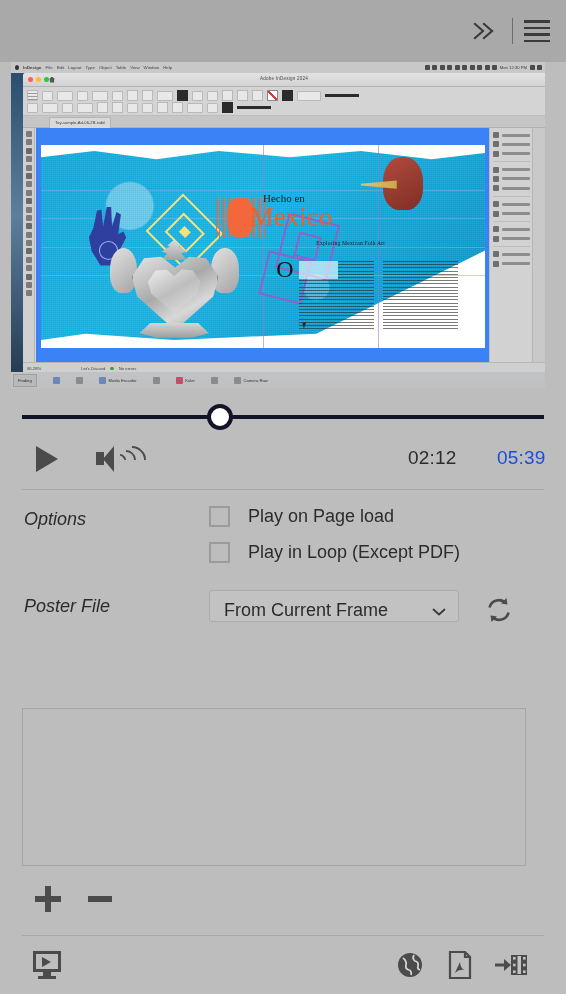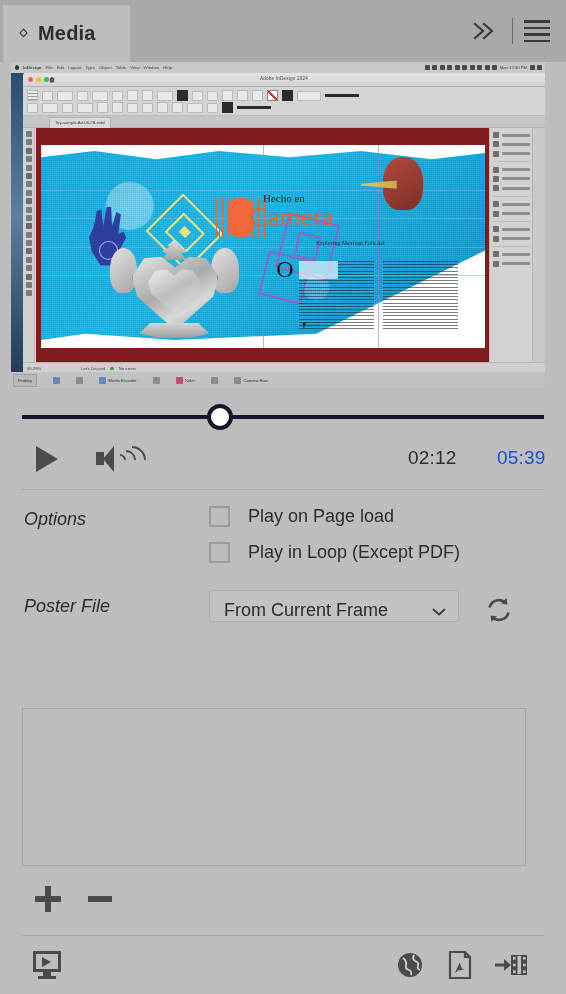--- a/index.html
+++ b/index.html
@@ -145,21 +145,21 @@
     position:absolute;left:0;top:55px;bottom:12px;width:12px;
     background:#d0d0d0;border-right:1px solid #b6b6b6;
     display:flex;flex-direction:column;align-items:center;gap:2.4px;padding-top:3px;
     box-sizing:border-box;
   }
   .id-tools i{display:block;width:6px;height:6px;background:#6d6d6d;opacity:.85;border-radius:1px;}
   .id-tools i:nth-child(3n){background:#585858;}
   
   .id-canvas{
     position:absolute;left:13px;top:55px;right:56px;bottom:12px;
-    background:#7f1d1d;overflow:hidden;
+    background:#3b82f6;overflow:hidden;
   }
   
   .art{
     position:absolute;left:5px;top:17px;right:4px;bottom:14px;
     background:#ffffff;overflow:hidden;
   }
   .art-blue{
     position:absolute;left:0;top:0;width:100%;height:100%;
     background:
       radial-gradient(circle at 20% 30%, rgba(255,255,255,.35) 0 6%, transparent 6.5%),
@@ -430,28 +430,20 @@
   }
   .preview-ico .stand{position:absolute;left:13px;top:23px;width:8px;height:4px;background:#4b4b4b;}
   .preview-ico .foot{position:absolute;left:8px;top:27px;width:18px;height:3px;background:#4b4b4b;}
 </style>
 </head>
 <body>
 
 <div class="panel">
 
   <div class="tabbar">
-    <div class="tab">
-      <span class="tab-diamond">
-        <svg viewBox="0 0 13 13" width="13" height="13">
-          <path d="M6.5 1.2 L10 5 L6.5 8.8 L3 5 Z" fill="none" stroke="#2e2e2e" stroke-width="1.1"></path>
-        </svg>
-      </span>
-      <span class="tab-label">Media</span>
-    </div>
 
     <div class="hdr-icons">
       <span class="chev2">
         <svg viewBox="0 0 26 22" width="26" height="22">
           <path d="M4 4 L12 11 L4 18" fill="none" stroke="#3b3b3b" stroke-width="2.2" stroke-linecap="square"></path>
           <path d="M13 4 L21 11 L13 18" fill="none" stroke="#3b3b3b" stroke-width="2.2" stroke-linecap="square"></path>
         </svg>
       </span>
       <span class="hdr-divider"></span>
       <span class="hamburger">
@@ -601,21 +593,21 @@
               <span class="inner"></span>
               <span class="base"></span>
             </div>
 
             <div class="bird">
               <span class="body"></span>
                 <span class="beak"></span>
             </div>
 
             <div class="art-title1">Hecho en</div>
-            <div class="art-title2">Camera</div>
+            <div class="art-title2">Mexico</div>
             <div class="art-sub">Exploring Mexican Folk Art</div>
             <div class="dropcap">O</div>
             <div class="colA"></div>
             <div class="colB"></div>
             <div class="cursor"></div>
           </div>
         </div>
 
         <div class="id-dock">
           <div class="row">

